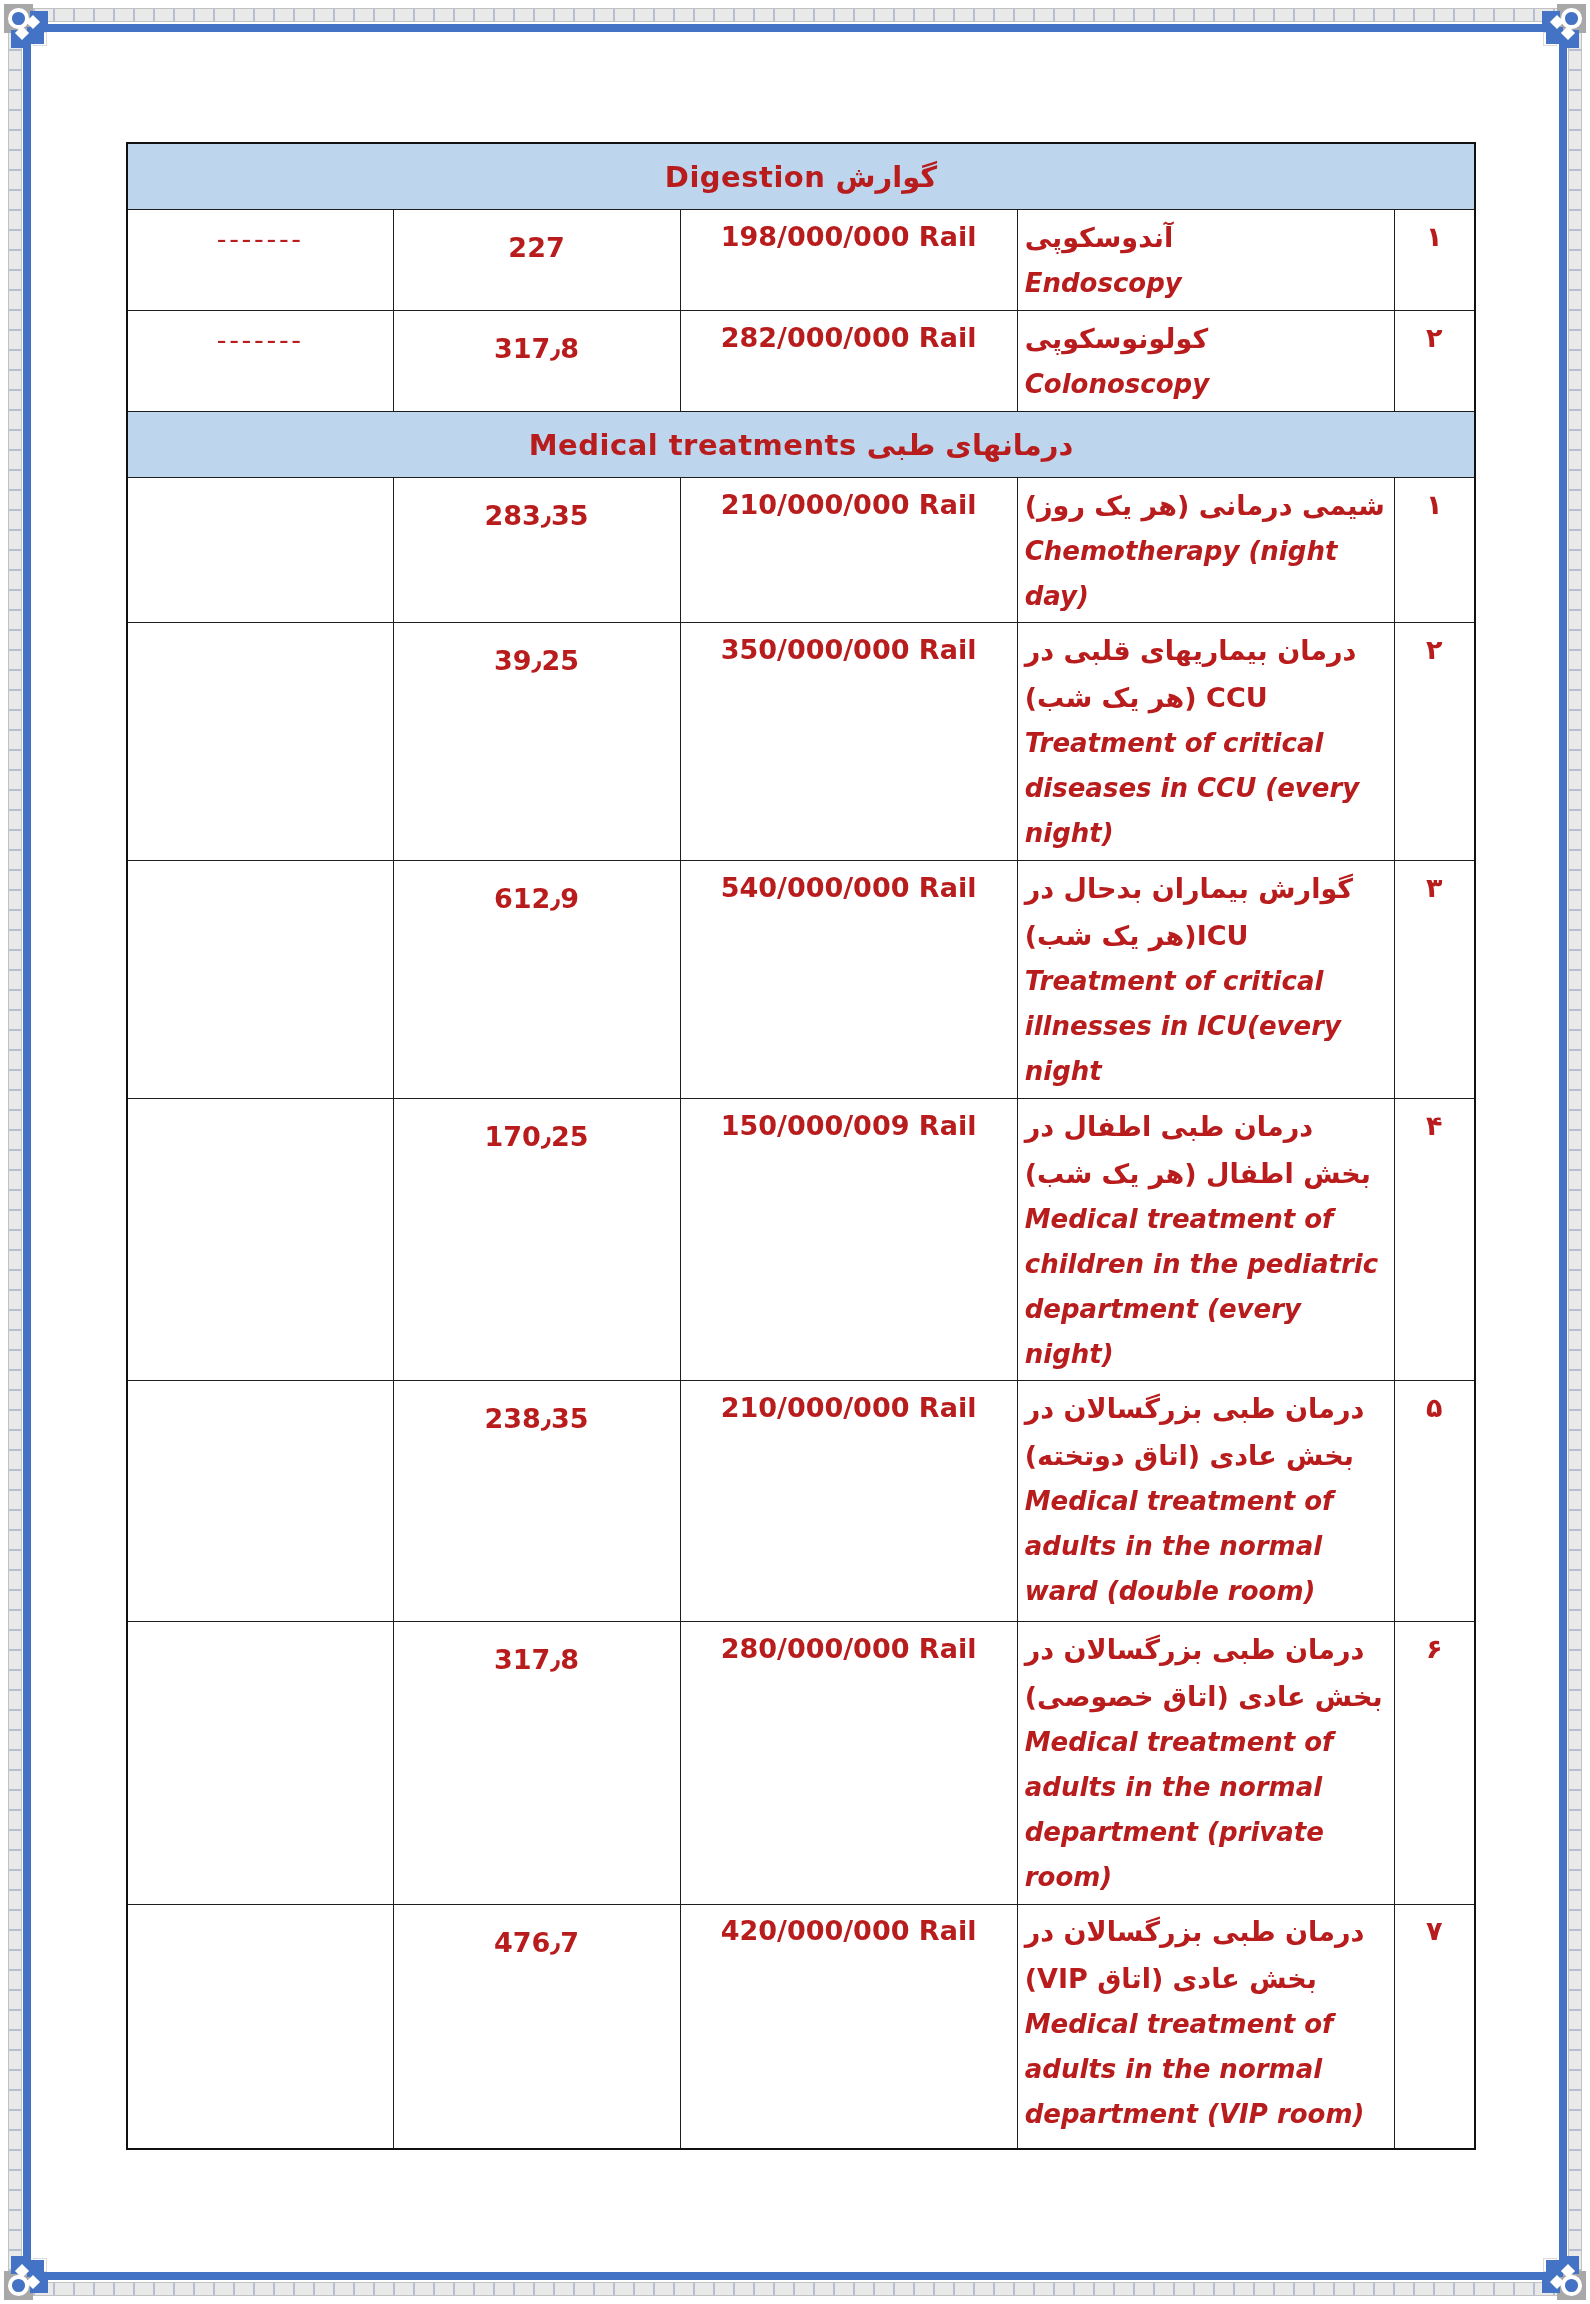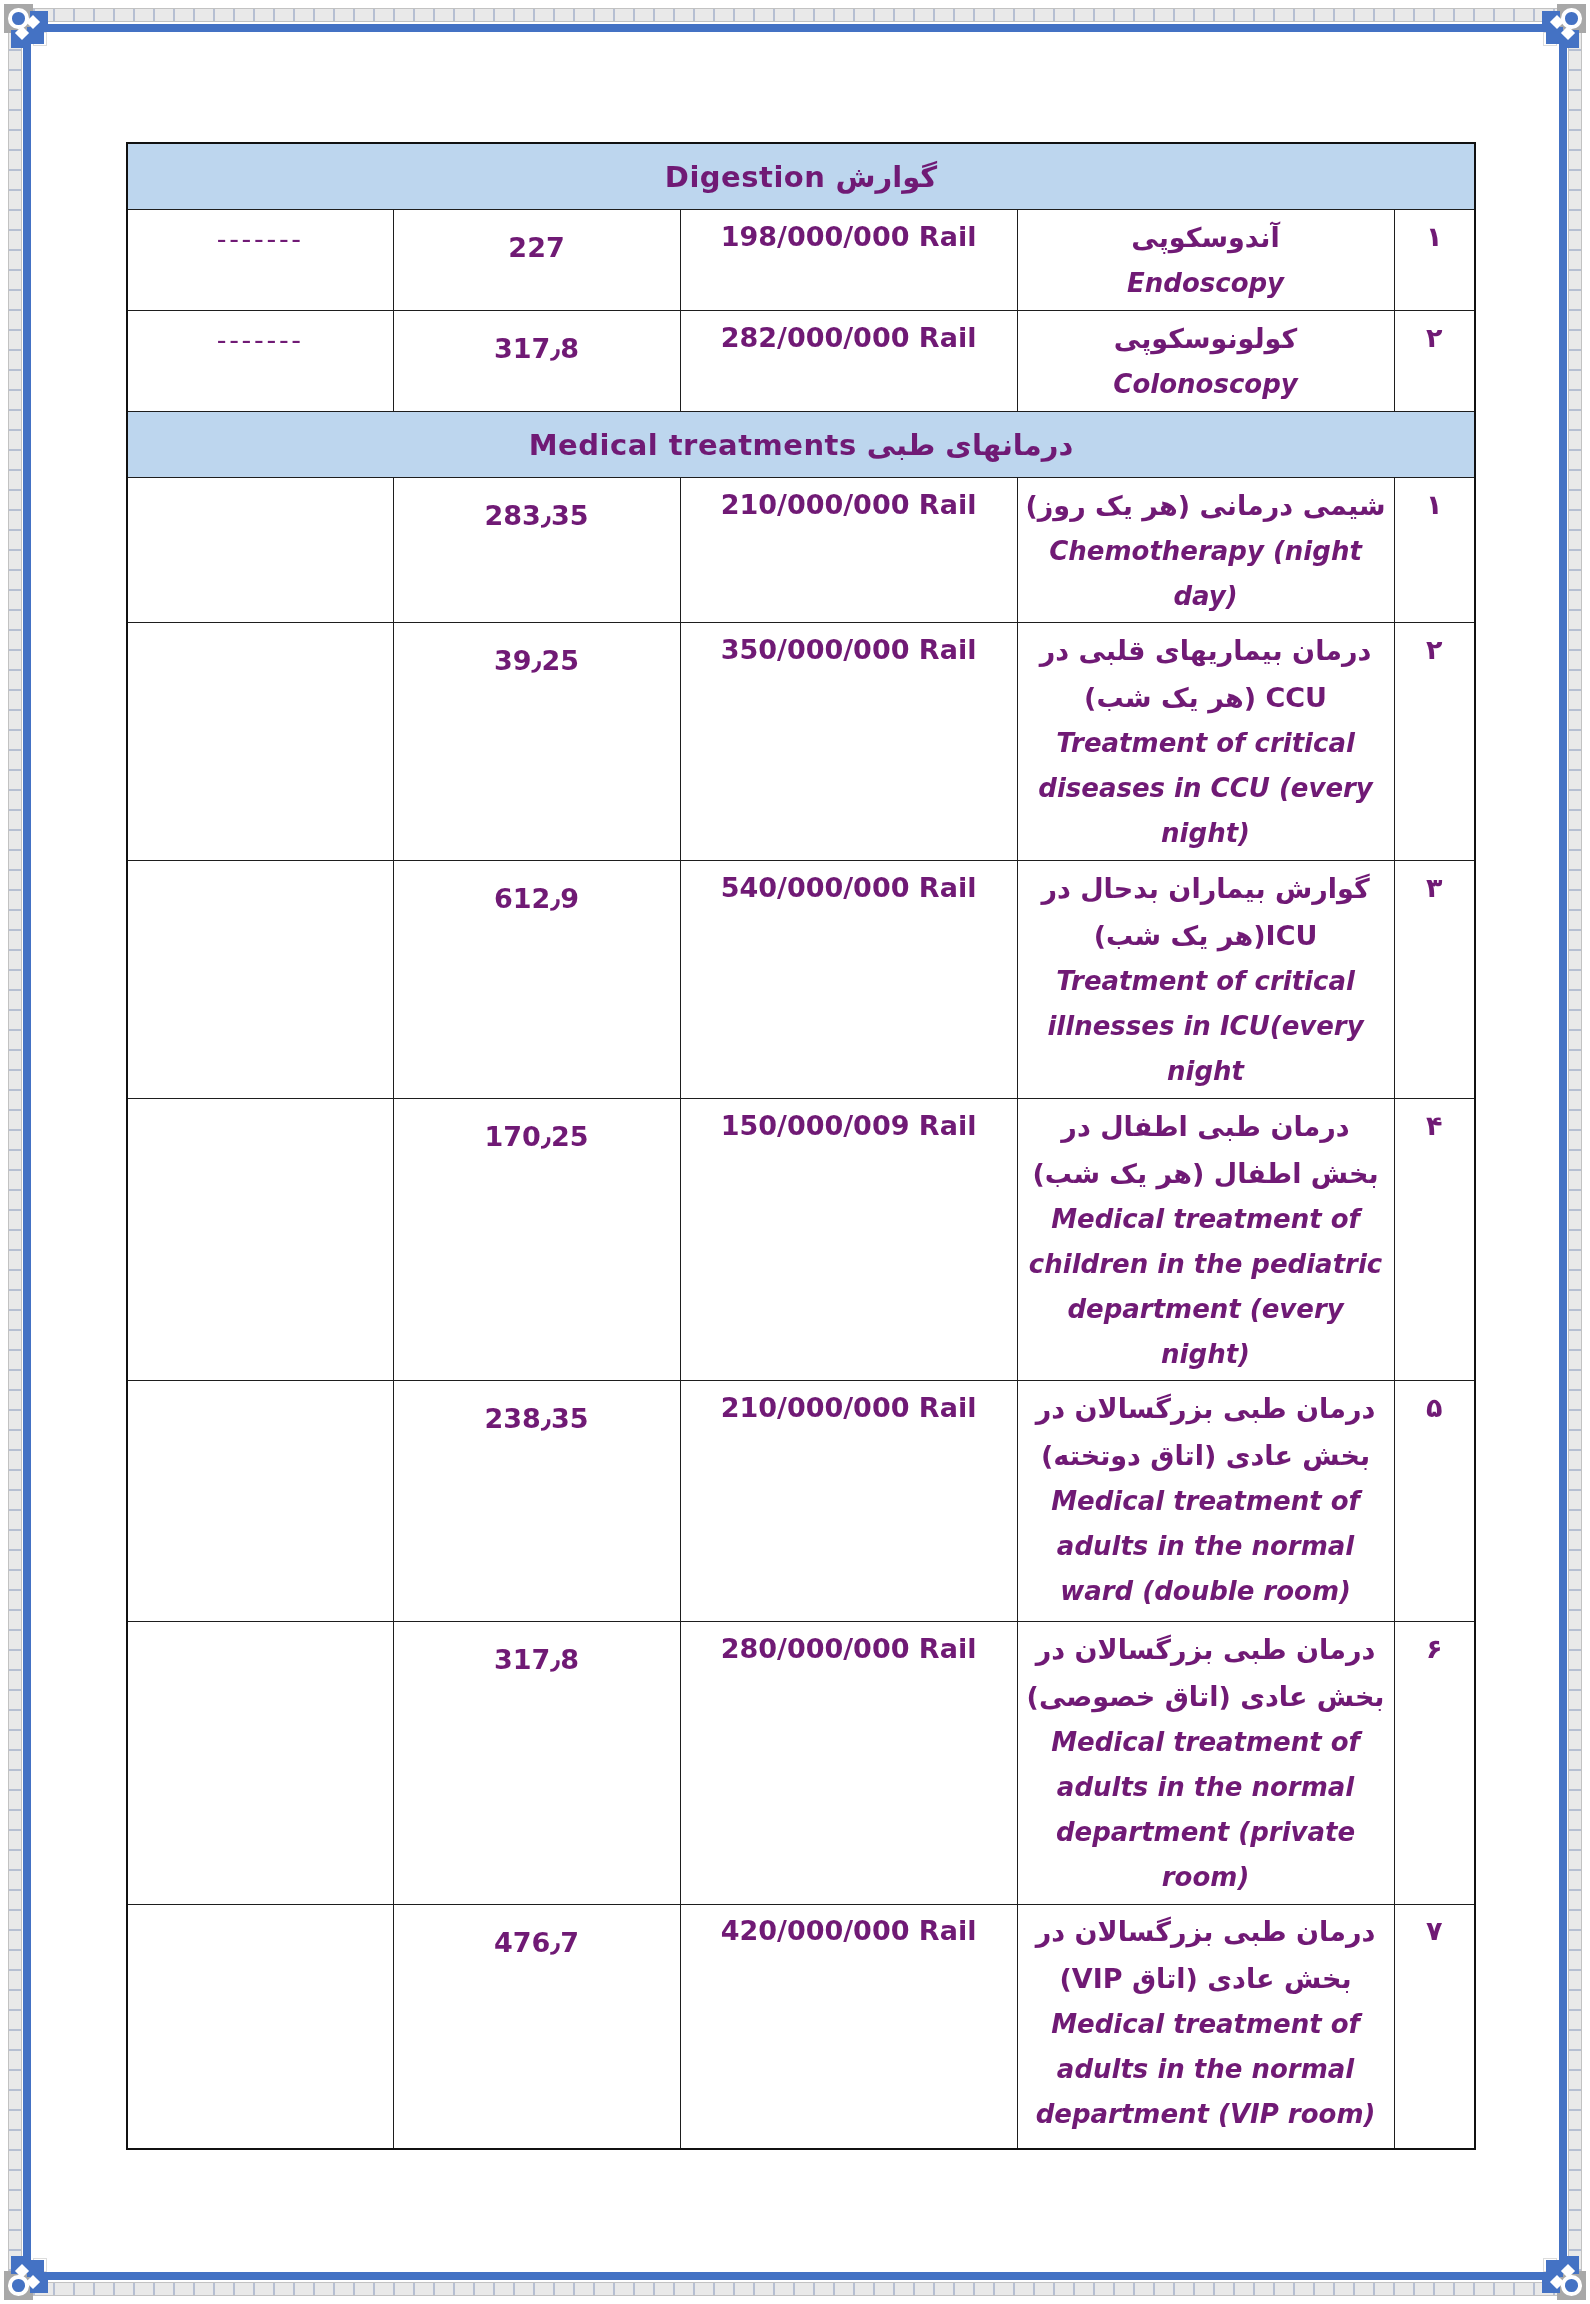--- a/index.html
+++ b/index.html
@@ -1,18 +1,18 @@
 <!DOCTYPE html>
 <html lang="fa" style="font-size:14.4px"><head>
 <meta charset="utf-8">
 <style>
   html,body{margin:0;padding:0;background:#fff;}
   .page{
     position:relative; width:1590px; height:2304px; background:#ffffff;
-    font-family:"DejaVu Sans", sans-serif; color:#701a75; overflow:hidden;
+    font-family:"DejaVu Sans", sans-serif; color:#b91c1c; overflow:hidden;
   }
 
   
   .track{ position:absolute; background:repeating-linear-gradient(90deg,#b6bfd2 0 1.8px,#e9e9e9 1.8px 20px); border:1.8px solid #c2c2c2; box-sizing:border-box;}
   .track.h{ left:32px; right:32px; height:14.4px;}
   .track.h.top{ top:8px;}
   .track.h.bottom{ bottom:8px;}
   .track.v{ top:32px; bottom:32px; width:14.4px; background:repeating-linear-gradient(0deg,#b6bfd2 0 1.8px,#e9e9e9 1.8px 20px);}
   .track.v.left{ left:8px;}
   .track.v.right{ right:8px;}
@@ -44,21 +44,21 @@
     position:absolute; left:126px; top:142px; width:1347px;
     border-collapse:collapse; table-layout:fixed; direction:rtl;
     border:2.7px solid #111;
   }
   table.tariff td{ border:1.8px solid #1e1e1e; vertical-align:top; overflow:hidden;}
   .section-cell{
     background:#BDD6EE; text-align:center; vertical-align:middle !important;
     font-size:29px; font-weight:700; direction:rtl; height:63px; letter-spacing:0.5px;
   }
   .num-cell{ text-align:center; font-size:27px; font-weight:700; padding-top:10.8px;}
-  .desc-cell{ padding:3.6px 7.2px; text-align:center;margin-top:16px;}
+  .desc-cell{ padding:3.6px 7.2px; text-align:left;margin-top:16px;}
   .desc-fa{ direction:rtl; font-size:27px; font-weight:700; line-height:47px;}
   .desc-en{ direction:ltr; font-size:26px; font-weight:700; line-height:45px;font-style:italic;}
   .price-cell{ direction:ltr; text-align:center; font-size:27px; font-weight:700; padding-top:10.8px;}
   .value-cell{ direction:ltr; text-align:center; font-size:27px; font-weight:700; padding-top:22px;}
   .note-cell{ direction:ltr; text-align:center; font-size:27px; font-weight:400; letter-spacing:2.7px; padding-top:12.6px;}
 </style>
 </head>
 <body>
 
 <div class="page">

